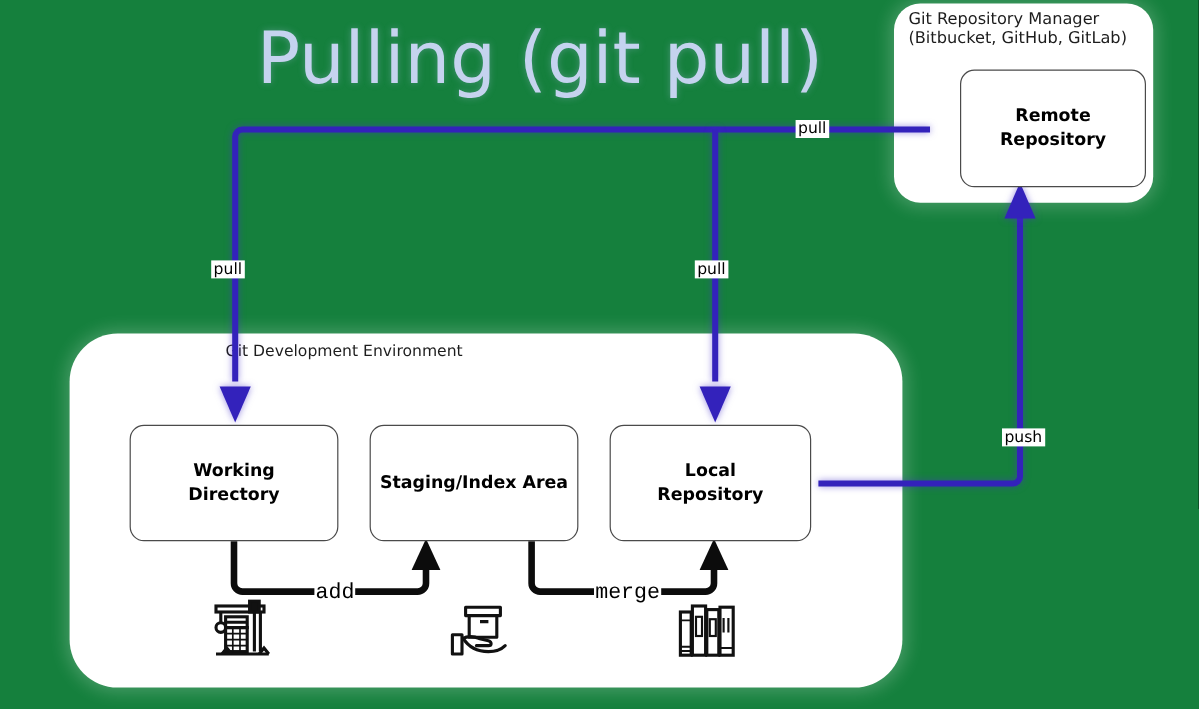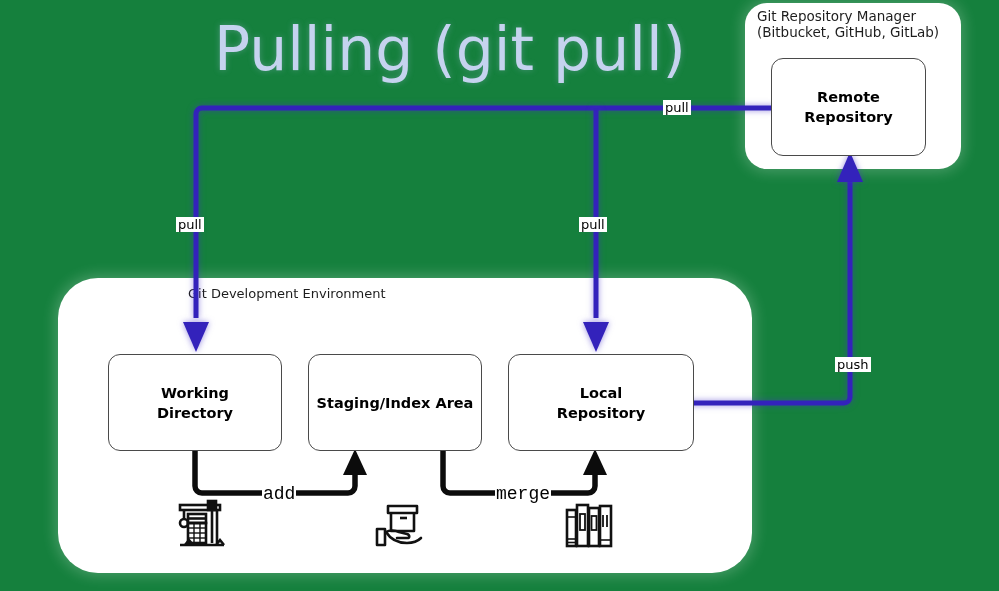--- a/index.html
+++ b/index.html
@@ -74,24 +74,24 @@
     align-items: center;
     justify-content: center;
     text-align: center;
     font-family: "DejaVu Sans", sans-serif;
     font-weight: bold;
     font-size: 14.5px;
     line-height: 20px;
     color: #000000;
     box-sizing: border-box;
   }
-  #node-remote  { left: 771px; top: 58px;  width: 155px; height: 98px; text-align: center; }
+  #node-remote  { left: 800px; top: 58px;  width: 155px; height: 98px; text-align: center; }
   #node-working { left: 108px; top: 354px; width: 174px; height: 97px; }
   #node-staging { left: 308px; top: 354px; width: 174px; height: 97px; }
-  #node-local   { left: 508px; top: 354px; width: 186px; height: 97px; }
+  #node-local   { left: 508px; top: 354px; width: 168px; height: 97px; }
 
   
   .blue-svg, .black-svg {
     position: absolute;
     left: 0; top: 0;
     width: 999px;
     height: 591px;
     overflow: visible;
     pointer-events: none;
   }

